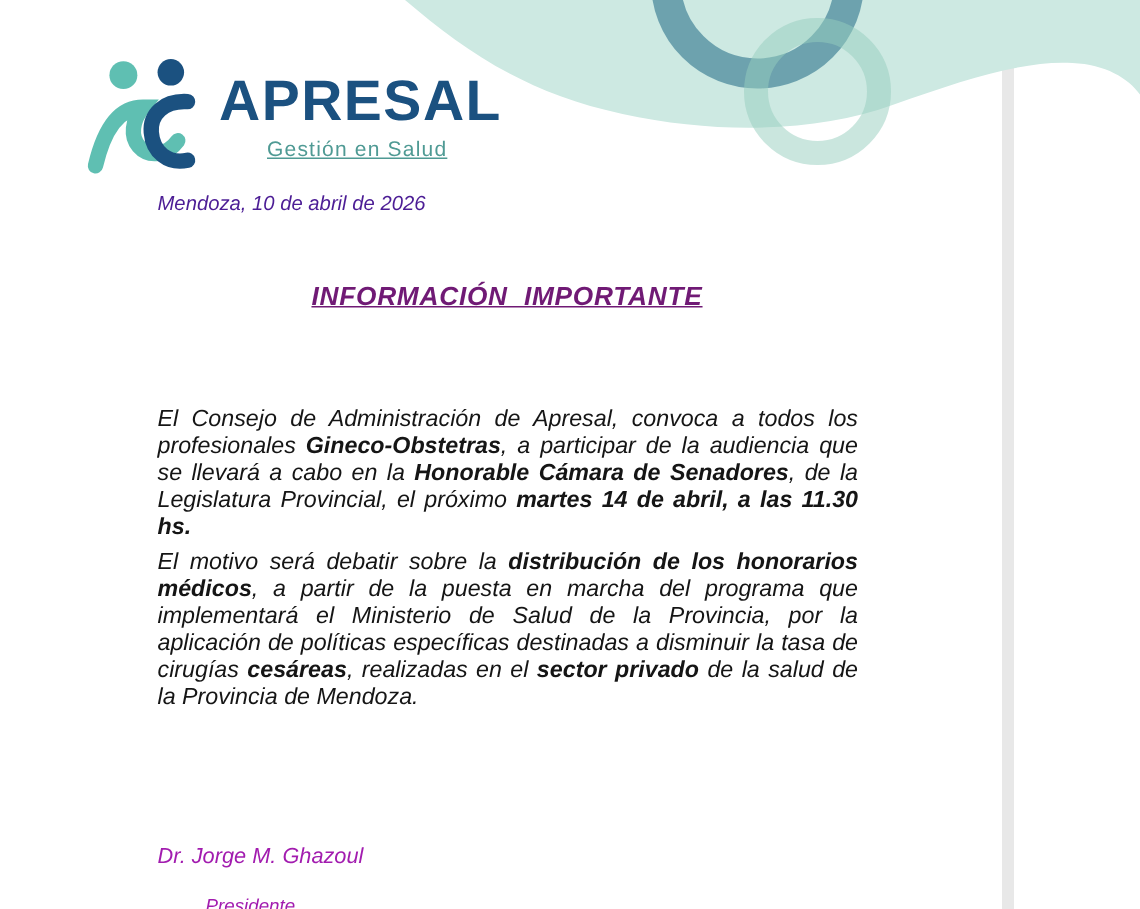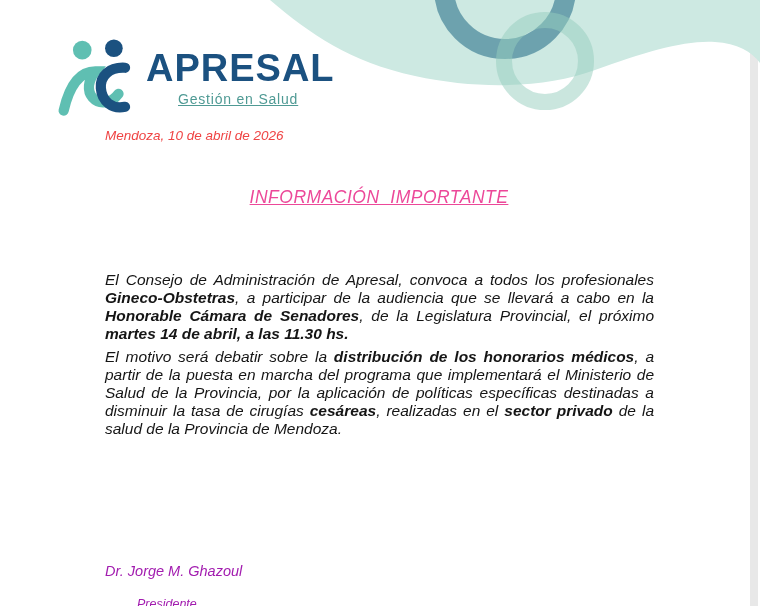--- a/index.html
+++ b/index.html
@@ -4,21 +4,21 @@
 <style>
   html, body {
     margin: 0; padding: 0;
     width: 760px; height: 606px;
     background: #ffffff;
     overflow: hidden;
     font-family: "Liberation Sans", sans-serif;
   }
   .page {
     position: relative;
-    width: 758px; height: 606px;
+    width: 676px; height: 606px;
     background: #ffffff;
   }
   .edge-strip {
     position: absolute; top: 0; right: 0; bottom: 0;
     width: 8px; background: #e8e8e8; z-index: 1;
   }
   .header-decoration {
     position: absolute; top: 0; left: 0;
     width: 760px; height: 215px; z-index: 2;
     pointer-events: none;
@@ -32,27 +32,27 @@
   .brand-name {
     font-size: 38px; font-weight: 700; letter-spacing: 1px;
     color: #1b5180; line-height: 1;
   }
   .brand-tagline {
     font-size: 14px; letter-spacing: 0.8px;
     color: #4f9a94; margin-top: 4px; margin-left: 32px; text-decoration: underline;
   }
   .dateline {
     position: absolute; top: 128px; left: 105px; z-index: 3;
-    font-style: italic; font-size: 13.5px; color: #ef4444;
+    font-style: italic; font-size: 13.5px; color: #4c1d95;
   }
   .notice-title {
     position: absolute; top: 187px; left: 105px; right: 105px; z-index: 3;
     text-align: center;
-    font-style: italic; font-weight: 400; font-size: 17.5px;
-    letter-spacing: 0.5px; color: #ec4899;
+    font-style: italic; font-weight: 700; font-size: 17.5px;
+    letter-spacing: 0.5px; color: #701a75;
     text-decoration: underline;
     white-space: pre;
   }
   .letter-body {
     position: absolute; top: 271px; left: 105px; right: 104px; z-index: 3;
     font-style: italic; font-size: 15.5px; line-height: 18px;
     color: #151515;
   }
   .letter-body p {
     margin: 0 0 5px 0;

